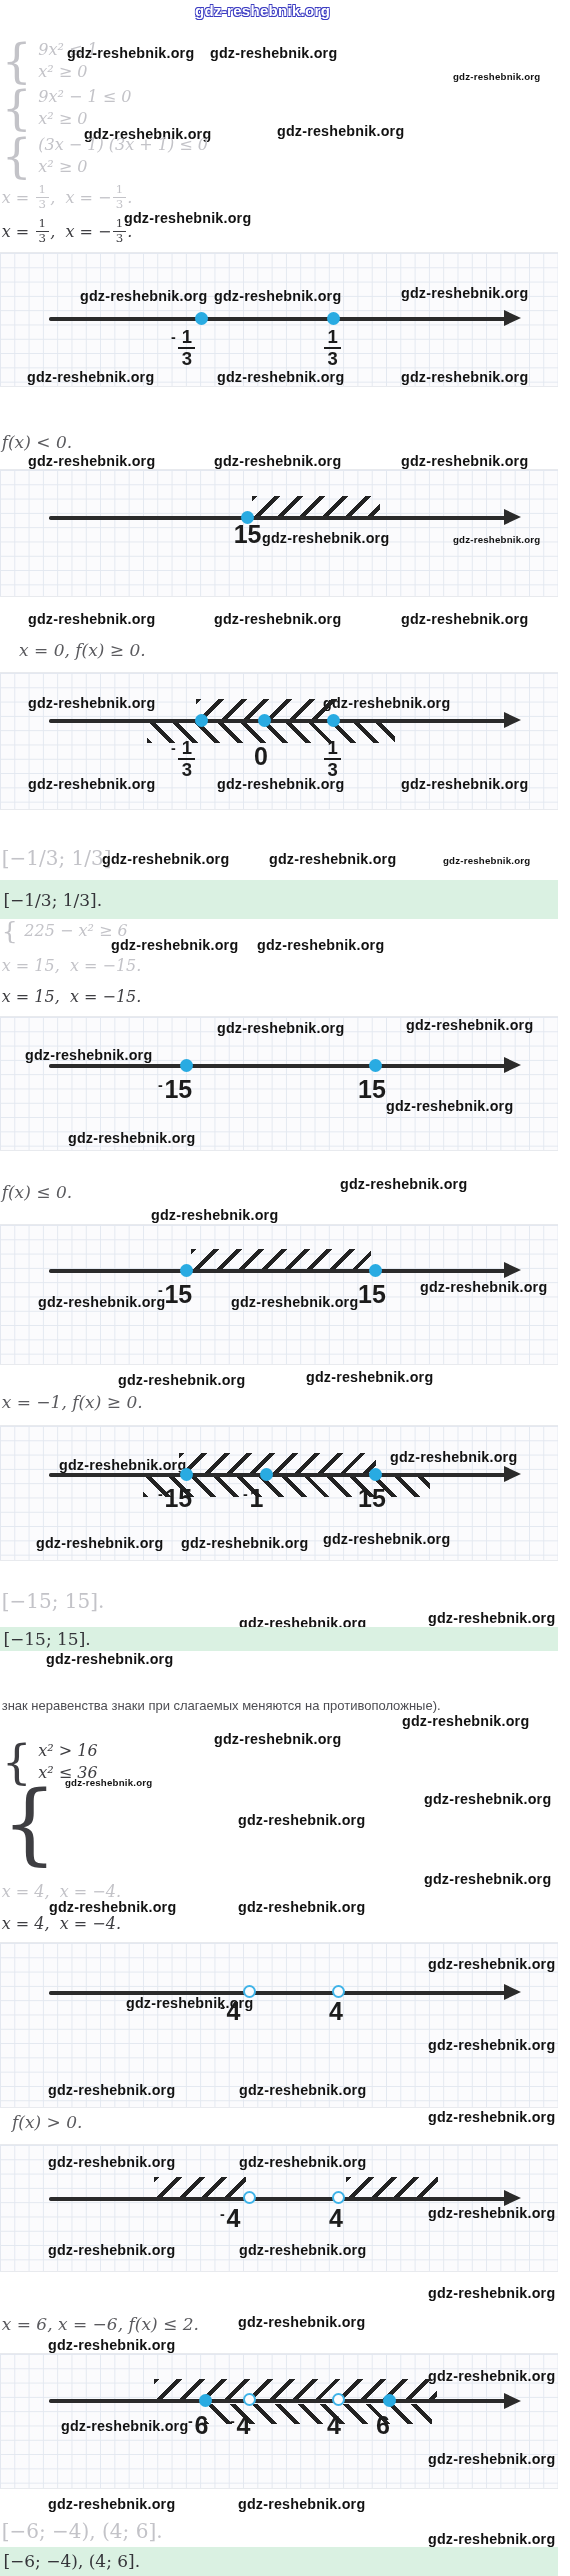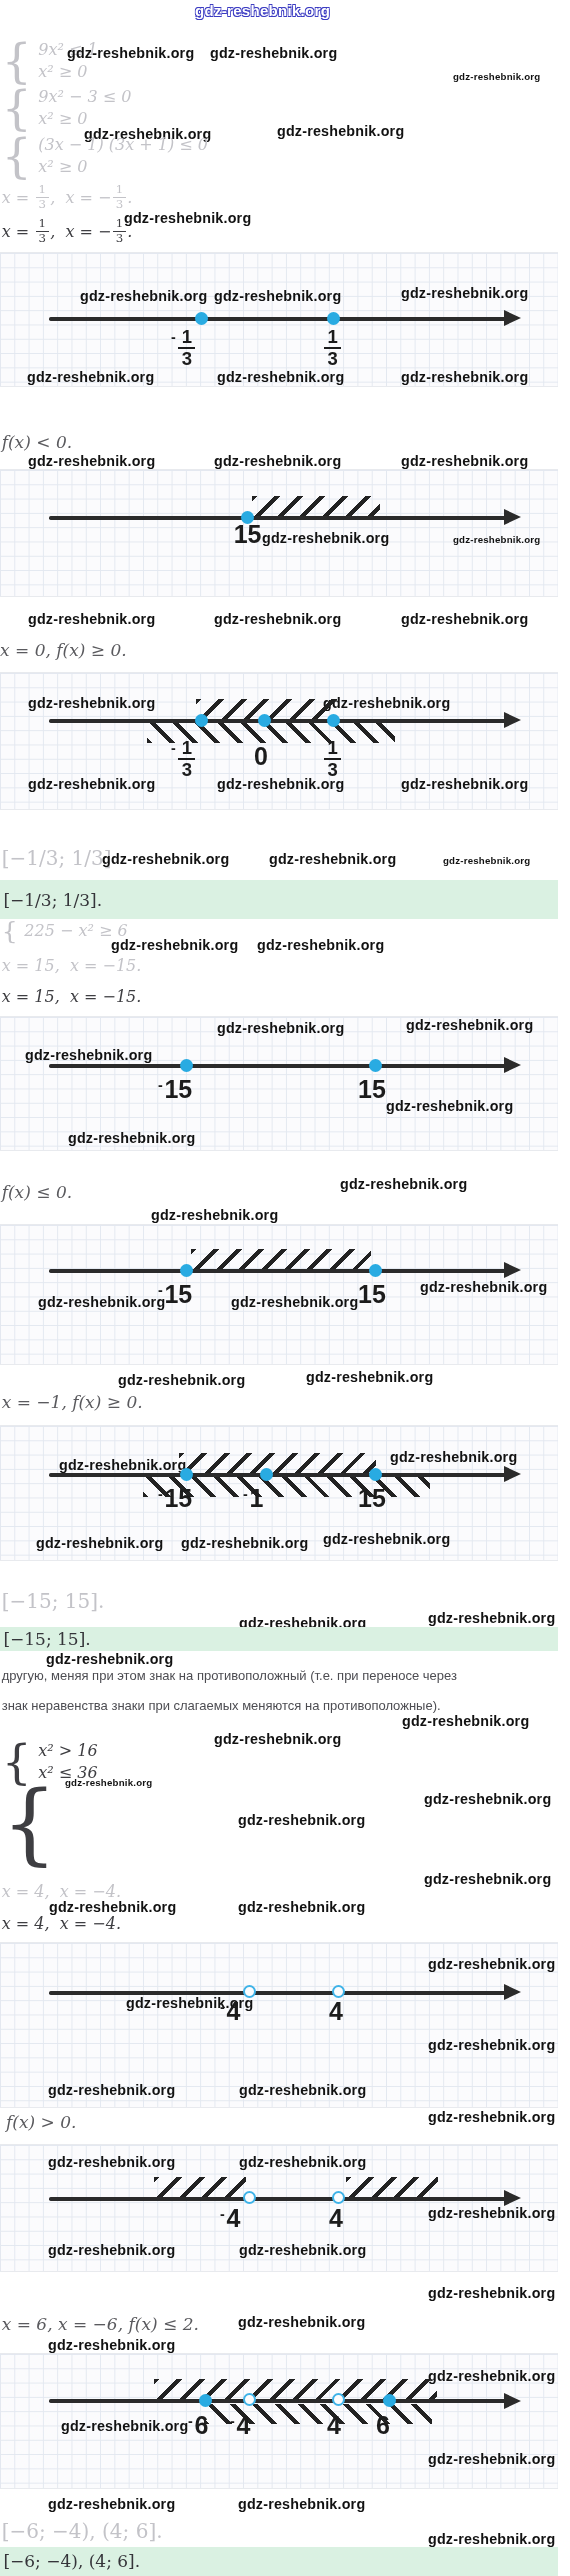--- a/index.html
+++ b/index.html
@@ -63,21 +63,21 @@
         <span>x² ≥ 0</span>
       </span>
   </div>
   <div class="wm" style="left:67px;top:45px">gdz-reshebnik.org</div>
   <div class="wm" style="left:210px;top:45px">gdz-reshebnik.org</div>
   <div class="wm sm" style="left:453px;top:71px">gdz-reshebnik.org</div>
 
   <div class="sys gray" style="left:1.7px;top:86px">
     <span class="br br2">{</span>
     <span class="ls">
-        <span>9x² − 3 ≤ 0</span>
+        <span>9x² − 1 ≤ 0</span>
         <span>x² ≥ 0</span>
       </span>
   </div>
   <div class="wm" style="left:84px;top:126px">gdz-reshebnik.org</div>
   <div class="wm" style="left:277px;top:123px">gdz-reshebnik.org</div>
 
   <div class="sys gray" style="left:1.7px;top:134px">
     <span class="br br2">{</span>
     <span class="ls">
         <span>(3x − 1) (3x + 1) ≤ 0</span>
@@ -130,21 +130,21 @@
     <div class="arr" style="left:504px;top:39px"></div>
     <span class="dot" style="left:241px;top:41px"></span>
     <div class="num" style="left:232px;top:52px"><span class="sgn"></span><span>15</span></div>
     <div class="wm" style="left:262px;top:60px">gdz-reshebnik.org</div>
     <div class="wm sm" style="left:453px;top:64px">gdz-reshebnik.org</div>
   </div>
   <div class="wm" style="left:28px;top:611px">gdz-reshebnik.org</div>
   <div class="wm" style="left:214px;top:611px">gdz-reshebnik.org</div>
   <div class="wm" style="left:401px;top:611px">gdz-reshebnik.org</div>
 
-  <div class="cond" style="left:0;top:640px">x = 0, f(x) ≥ 0.</div>
+  <div class="cond" style="left:19px;top:640px">x = 0, f(x) ≥ 0.</div>
 
   <div class="panel" style="top:672px;height:136px">
     <div class="wm" style="left:28px;top:22px">gdz-reshebnik.org</div>
     <div class="wm" style="left:323px;top:22px">gdz-reshebnik.org</div>
     <div class="hat up" style="left:196px;top:26px;width:141px"></div>
     <div class="hat dn" style="left:147px;top:50px;width:248px"></div>
     <div class="axis" style="left:49px;top:46px;width:458px"></div>
     <div class="arr" style="left:504px;top:39px"></div>
     <span class="dot" style="left:195px;top:41px"></span>
     <span class="dot" style="left:258px;top:41px"></span>
@@ -242,21 +242,20 @@
   </div>
 
   <div class="ans gray" style="left:1.7px;top:1589px">[−15;  15].</div>
   <div class="wm" style="left:239px;top:1615px">gdz-reshebnik.org</div>
   <div class="wm" style="left:428px;top:1610px">gdz-reshebnik.org</div>
   <div class="band" style="top:1627px;height:23.5px">
     <span class="txt">[−15;  15].</span>
   </div>
   <div class="wm" style="left:46px;top:1651px">gdz-reshebnik.org</div>
 
-  <div class="para" style="left:1.7px;top:1668px">другую, меняя при этом знак на противоположный (т.е. при переносе через</div>
   <div class="para" style="left:1.7px;top:1698px">знак неравенства знаки при слагаемых меняются на противоположные).</div>
   <div class="wm" style="left:402px;top:1713px">gdz-reshebnik.org</div>
   <div class="wm" style="left:214px;top:1731px">gdz-reshebnik.org</div>
 
   <div class="sys dark" style="left:1.7px;top:1740px">
     <span class="br br2">{</span>
     <span class="ls">
         <span>x² &gt; 16</span>
         <span>x² ≤ 36</span>
       </span>
@@ -280,21 +279,21 @@
     <span class="odot" style="left:243px;top:42px"></span>
     <span class="odot" style="left:332px;top:42px"></span>
     <div class="wm" style="left:126px;top:52px">gdz-reshebnik.org</div>
     <div class="num" style="left:220px;top:56px"><span class="sgn">-</span><span>4</span></div>
     <div class="num" style="left:329px;top:56px"><span>4</span></div>
     <div class="wm" style="left:428px;top:94px">gdz-reshebnik.org</div>
     <div class="wm" style="left:48px;top:139px">gdz-reshebnik.org</div>
     <div class="wm" style="left:239px;top:139px">gdz-reshebnik.org</div>
   </div>
 
-  <div class="cond" style="left:6px;top:2112px">f(x) &gt; 0.</div>
+  <div class="cond" style="left:12px;top:2112px">f(x) &gt; 0.</div>
   <div class="wm" style="left:428px;top:2109px">gdz-reshebnik.org</div>
 
   <div class="panel" style="top:2144px;height:126px">
     <div class="wm" style="left:48px;top:9.2px">gdz-reshebnik.org</div>
     <div class="wm" style="left:239px;top:9.2px">gdz-reshebnik.org</div>
     <div class="hat up" style="left:154px;top:32px;width:92px"></div>
     <div class="hat up" style="left:346px;top:32px;width:92px"></div>
     <div class="axis" style="left:49px;top:52px;width:458px"></div>
     <div class="arr" style="left:504px;top:45px"></div>
     <span class="odot" style="left:243px;top:46px"></span>

